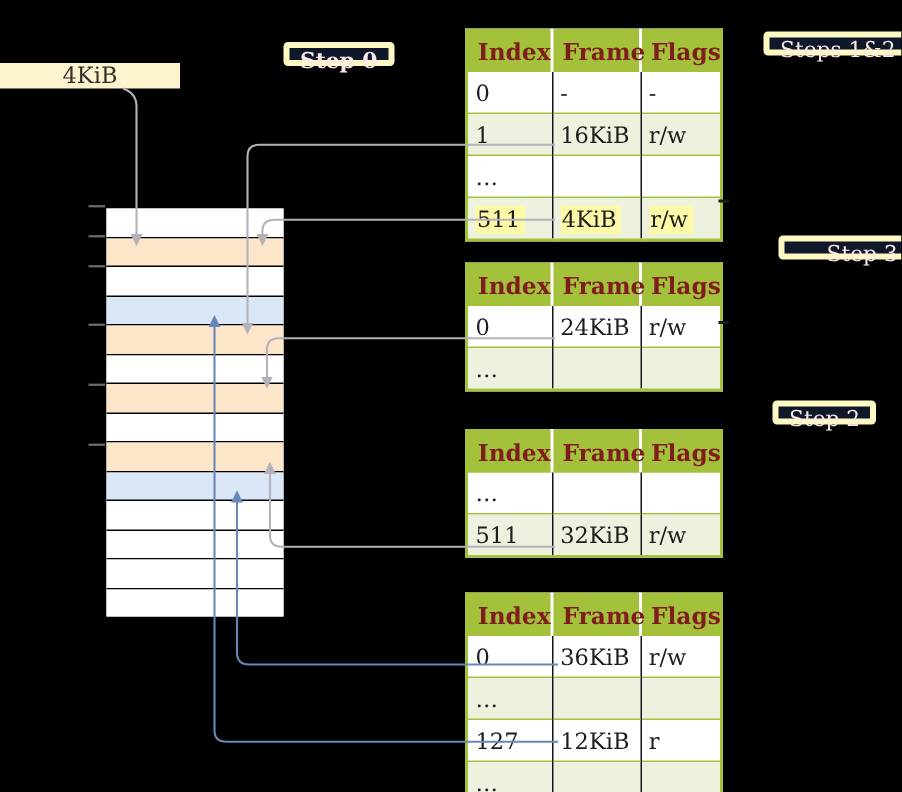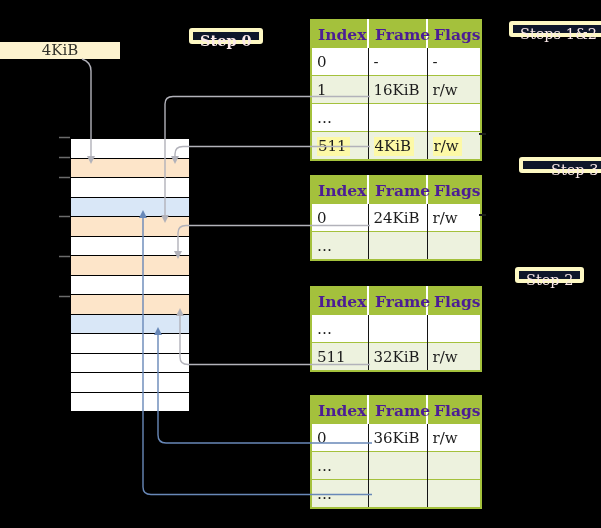--- a/index.html
+++ b/index.html
@@ -31,21 +31,21 @@
   .memrow:last-child{border-bottom:none;}
   .memrow[data-kind="pagetable"]{background:#fde5c9;}
   .memrow[data-kind="data"]{background:#d9e7f7;}
   .memrow[data-kind="plain"]{background:#ffffff;}
   
   table.ptable{
     position:absolute;left:310px;width:170px;border-collapse:collapse;table-layout:fixed;
     border:2px solid #a4c13c;background:#fff;
   }
   table.ptable th{
-    background:#a4c13c;color:#4c1d95;font-size:15.5px;font-weight:bold;text-align:left;
+    background:#a4c13c;color:#7f1d1d;font-size:15.5px;font-weight:bold;text-align:right;
     height:26px;padding:0 0 0 6px;border-left:2px solid #fff;
   }
   table.ptable th:first-child{border-left:none;}
   table.ptable td{
     font-size:15px;color:#1c1c1c;height:27px;padding:0 0 0 5px;
     border-top:1.5px solid #a4c13c;border-left:1.5px solid #141414;background:#fff;
     overflow:hidden;white-space:nowrap;
   }
   table.ptable td:first-child{border-left:none;}
   table.ptable tr[data-shade="true"] td{background:#edf2de;}
@@ -183,20 +183,25 @@
     </tr>
     <tr data-shade="false">
       <td><span>0</span></td>
       <td><span>36KiB</span></td>
       <td><span>r/w</span></td>
     </tr>
     <tr data-shade="true">
       <td><span>…</span></td>
       <td><span></span></td>
       <td><span></span></td>
+    </tr>
+    <tr data-shade="false">
+      <td><span>127</span></td>
+      <td><span>12KiB</span></td>
+      <td><span>r</span></td>
     </tr>
     <tr data-shade="true">
       <td><span>…</span></td>
       <td><span></span></td>
       <td><span></span></td>
     </tr>
   </tbody>
     </table>
 
   <svg id="overlay" width="601" height="528" viewBox="0 0 601 528">

